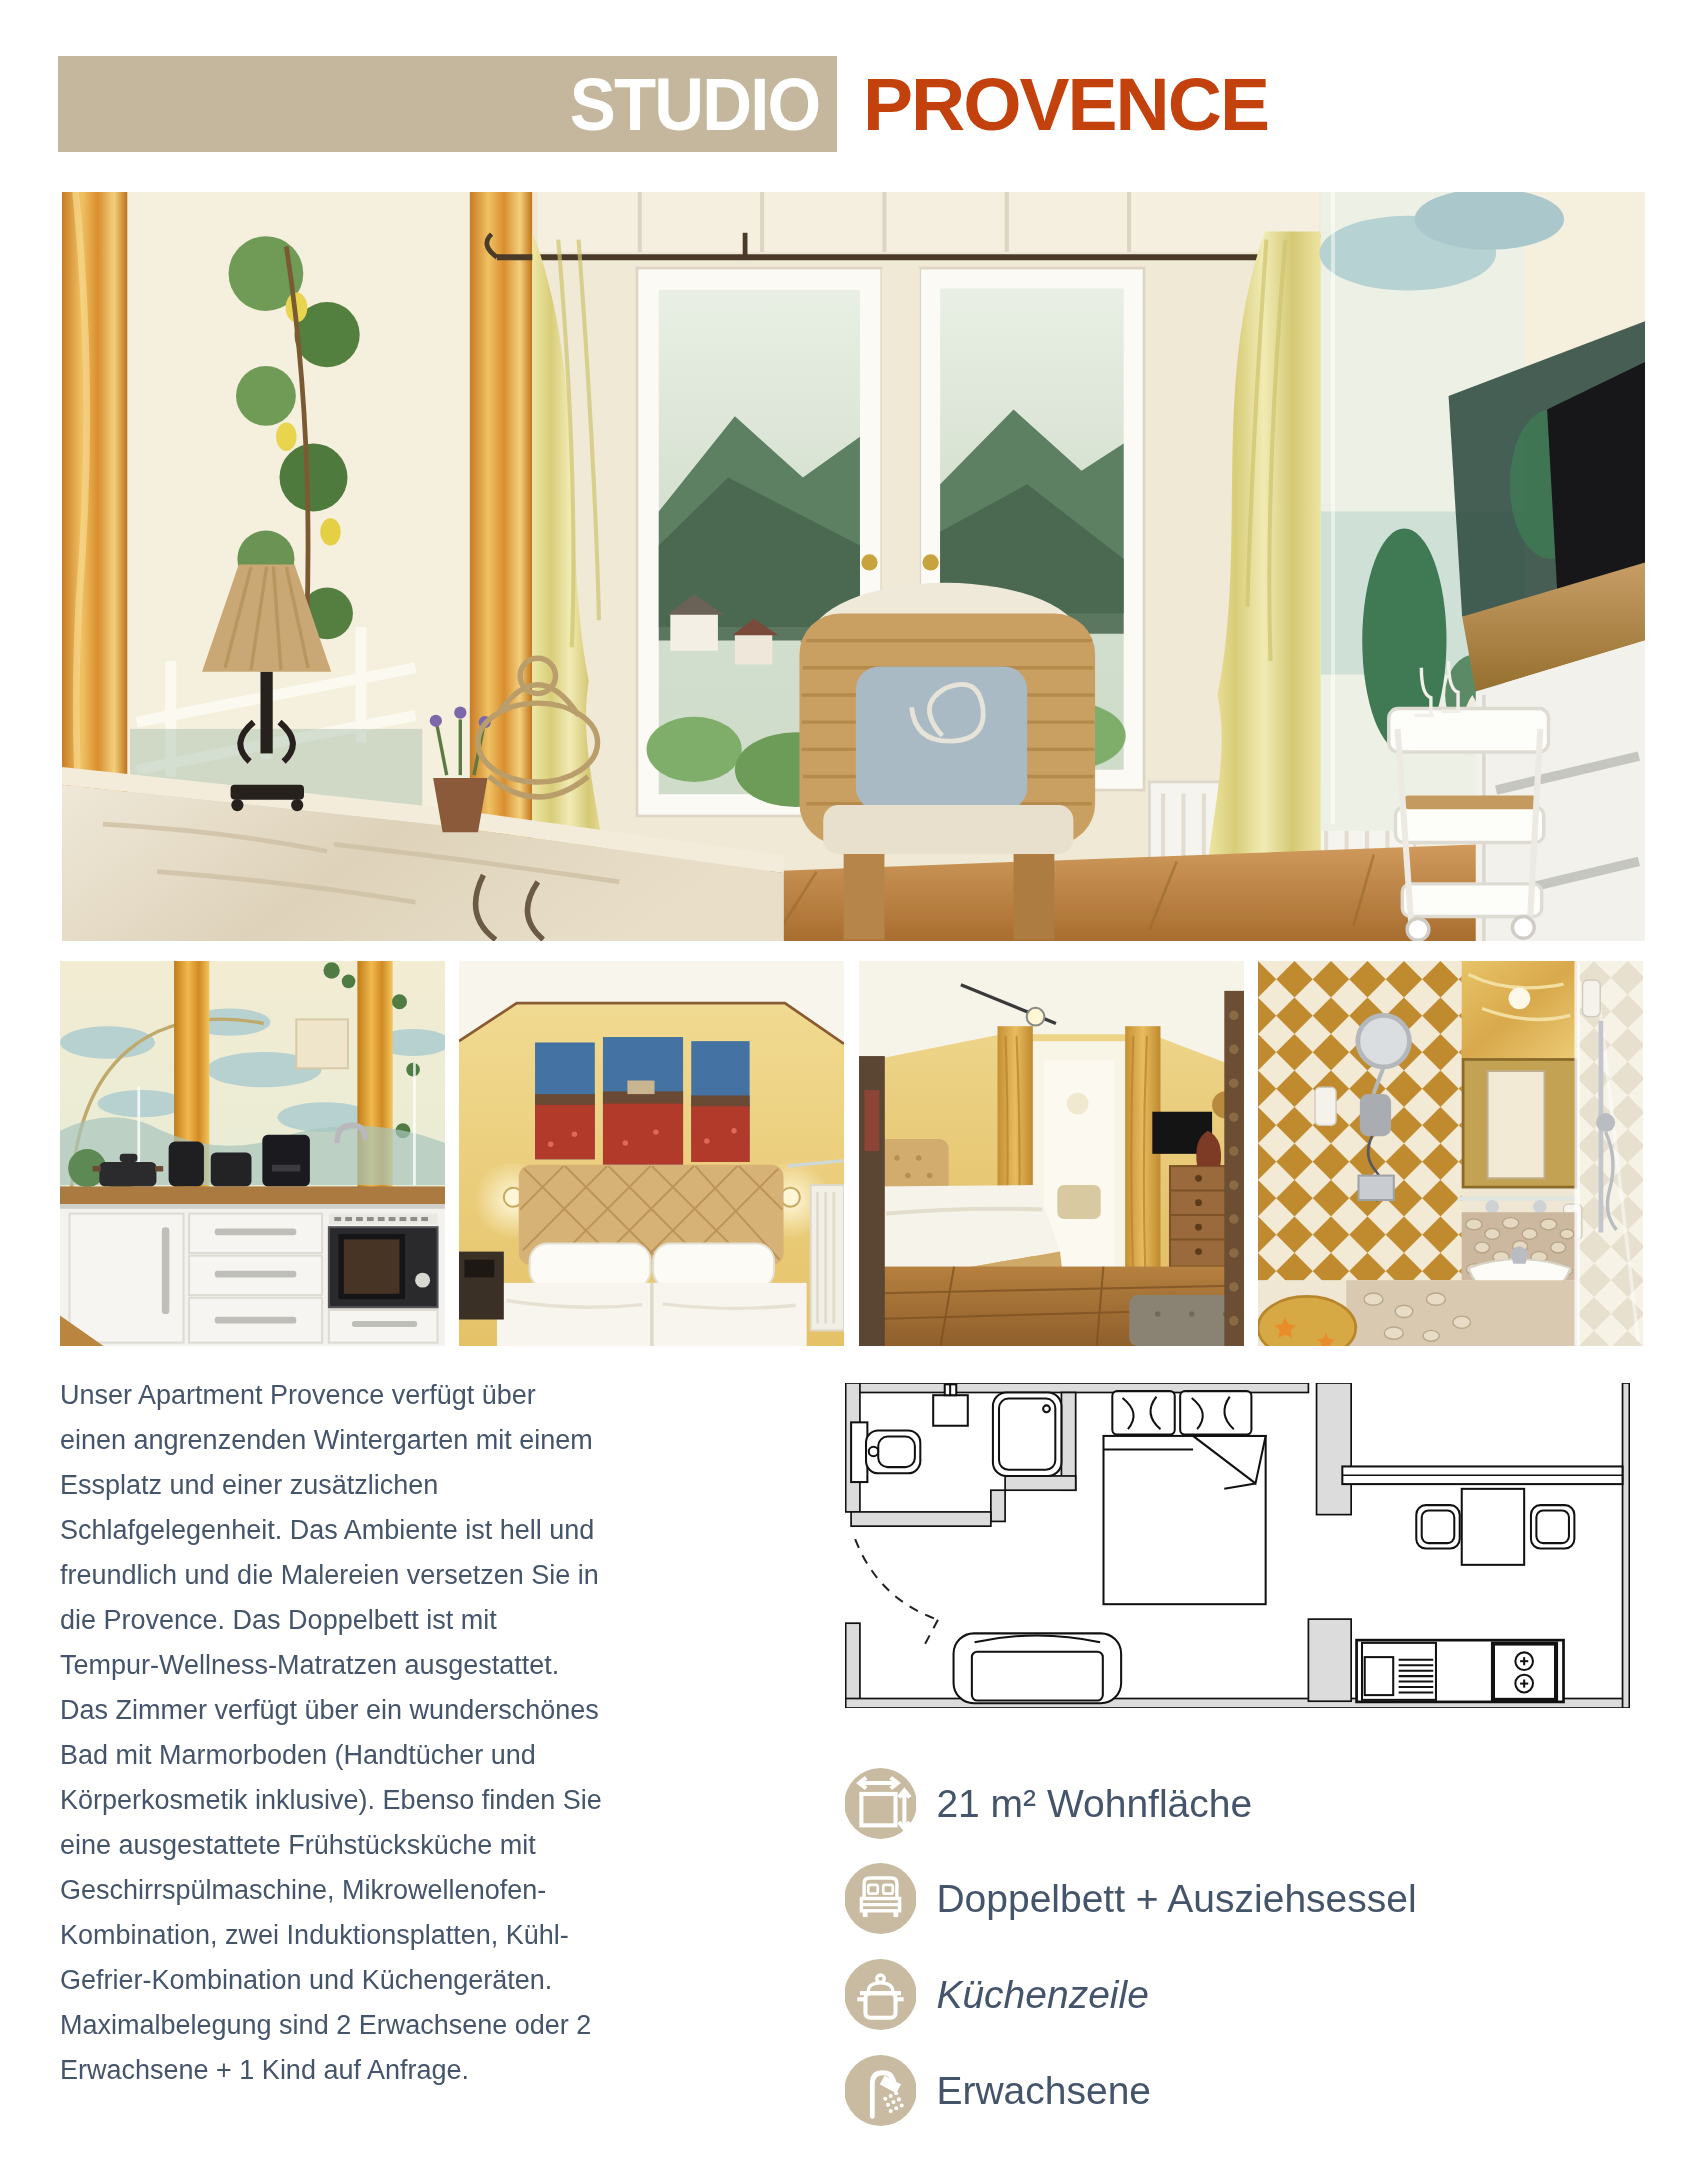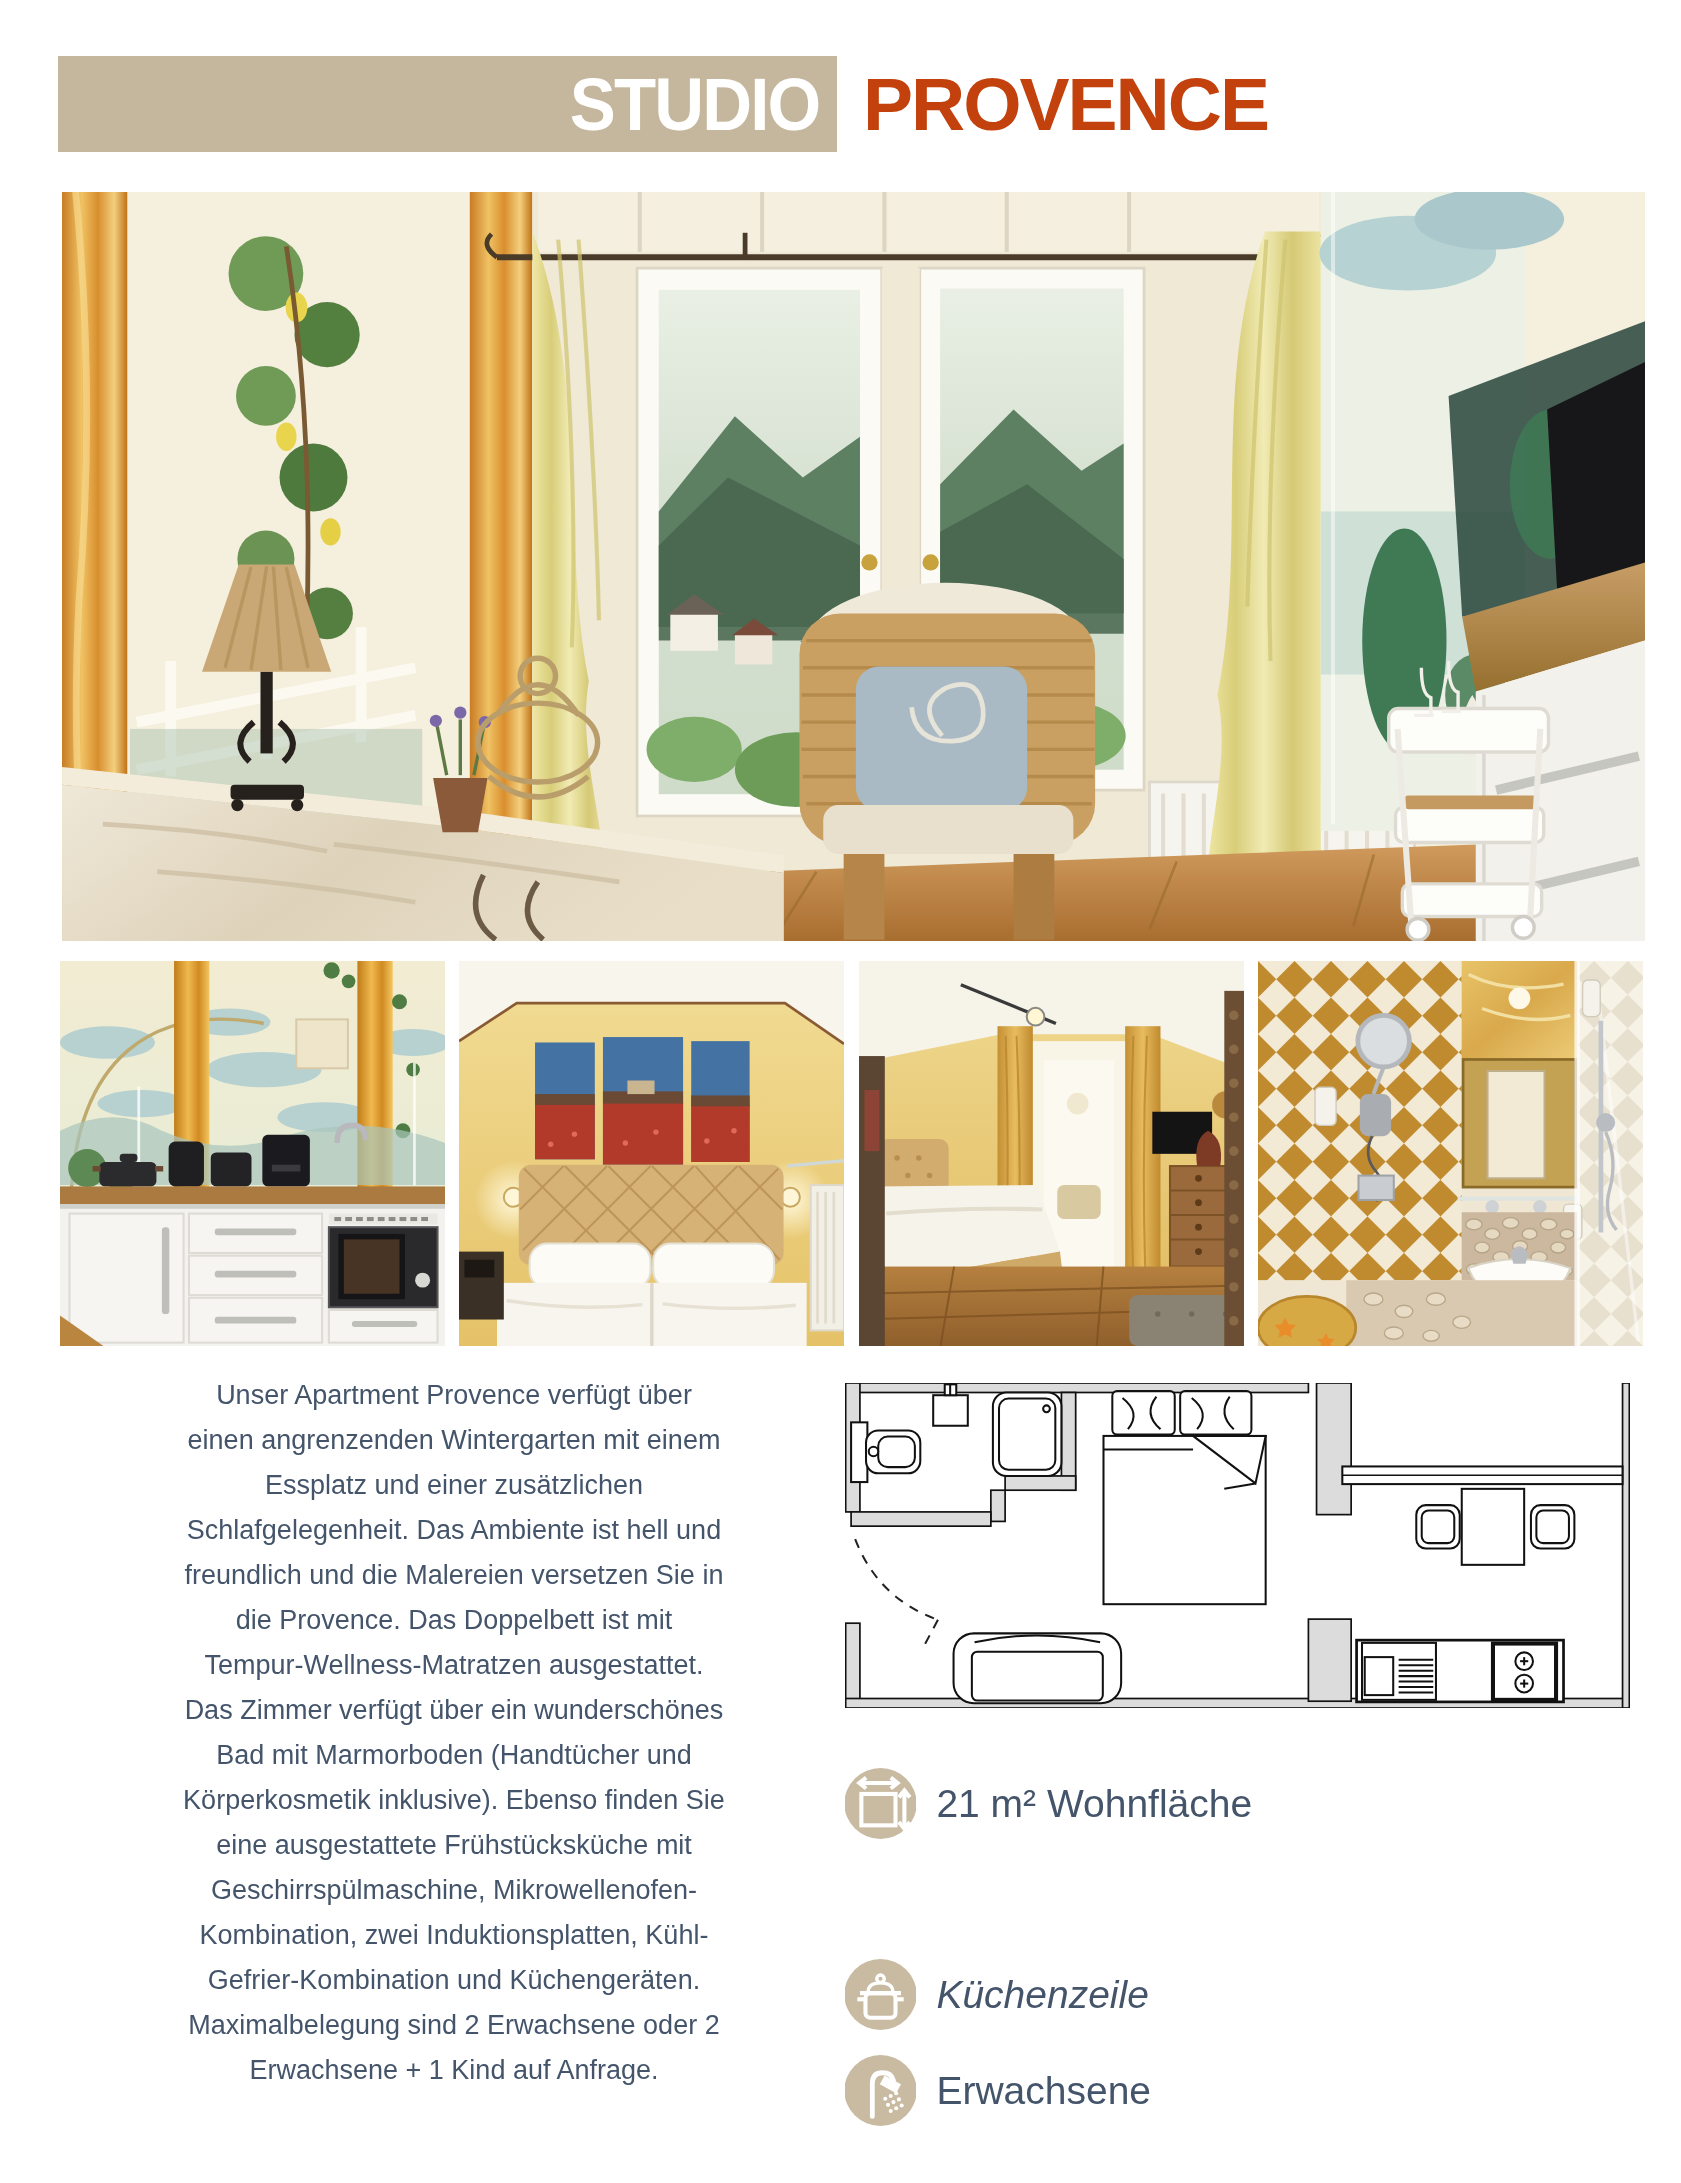--- a/index.html
+++ b/index.html
@@ -1,17 +1,17 @@
 <!DOCTYPE html>
 <html style="font-size:11px"><head>
 <meta charset="utf-8">
 <style>
   html,body{margin:0;padding:0;background:#888;}
   #page{position:relative;width:1682px;height:2183px;background:#ffffff;overflow:hidden;
-        font-family:"Liberation Sans","DejaVu Sans",sans-serif;text-align:center;}
+        font-family:"Liberation Sans","DejaVu Sans",sans-serif;}
   .abs{position:absolute;}
   
   #band{left:58px;top:56px;width:779px;height:96px;background:#c5b79d;
         display:flex;align-items:center;justify-content:flex-end;padding-right:17.7px;box-sizing:border-box;}
   .title{font-weight:bold;font-size:75px;letter-spacing:-2px;line-height:1;}
   #title-left{color:#ffffff;transform:scaleX(.92);transform-origin:right center;}
   #title-right{left:863px;top:56px;height:96px;display:flex;align-items:center;color:#c2410c;
                transform-origin:left center;}
   
   .photo{overflow:hidden;background:#eee;}
@@ -762,20 +762,37 @@
             <polyline points="67,14 77,22 67,30"></polyline>
           <line x1="87" y1="34" x2="87" y2="88"></line>
           <polyline points="79,43 87,33 95,43"></polyline>
             <polyline points="79,79 87,89 95,79"></polyline>
         </g>
       </svg>
     </span>
     <span class="lbl">21 m² Wohnfläche</span>
   </div>
 
+  <div class="abs featrow" style="top:1863px;">
+    <span class="circ">
+      <svg viewBox="0 0 104 104" width="71" height="71">
+        <ellipse cx="52" cy="52" rx="53" ry="52" fill="#c9bba1"></ellipse>
+        <g stroke="#fff" stroke-width="5" fill="none">
+          <path d="M28,52 V30 q0,-8 8,-8 h32 q8,0 8,8 V52"></path>
+          <rect x="34" y="32" width="14" height="13" rx="3" stroke-width="4"></rect>
+          <rect x="56" y="32" width="14" height="13" rx="3" stroke-width="4"></rect>
+          <rect x="24" y="52" width="56" height="18"></rect>
+          <line x1="24" y1="61" x2="80" y2="61"></line>
+        </g>
+        <rect x="26" y="70" width="7" height="9" fill="#fff"></rect>
+          <rect x="71" y="70" width="7" height="9" fill="#fff"></rect>
+      </svg>
+    </span>
+    <span class="lbl">Doppelbett + Ausziehsessel</span>
+  </div>
 
   <div class="abs featrow" style="top:1959px;font-style:italic;">
     <span class="circ">
       <svg viewBox="0 0 104 104" width="71" height="71">
         <ellipse cx="52" cy="52" rx="53" ry="52" fill="#c9bba1"></ellipse>
         <g stroke="#fff" stroke-width="6" fill="none">
           <rect x="30" y="50" width="44" height="36" rx="7"></rect>
           <line x1="22" y1="50" x2="82" y2="50"></line>
           <line x1="18" y1="59" x2="30" y2="59"></line>
             <line x1="74" y1="59" x2="86" y2="59"></line>

